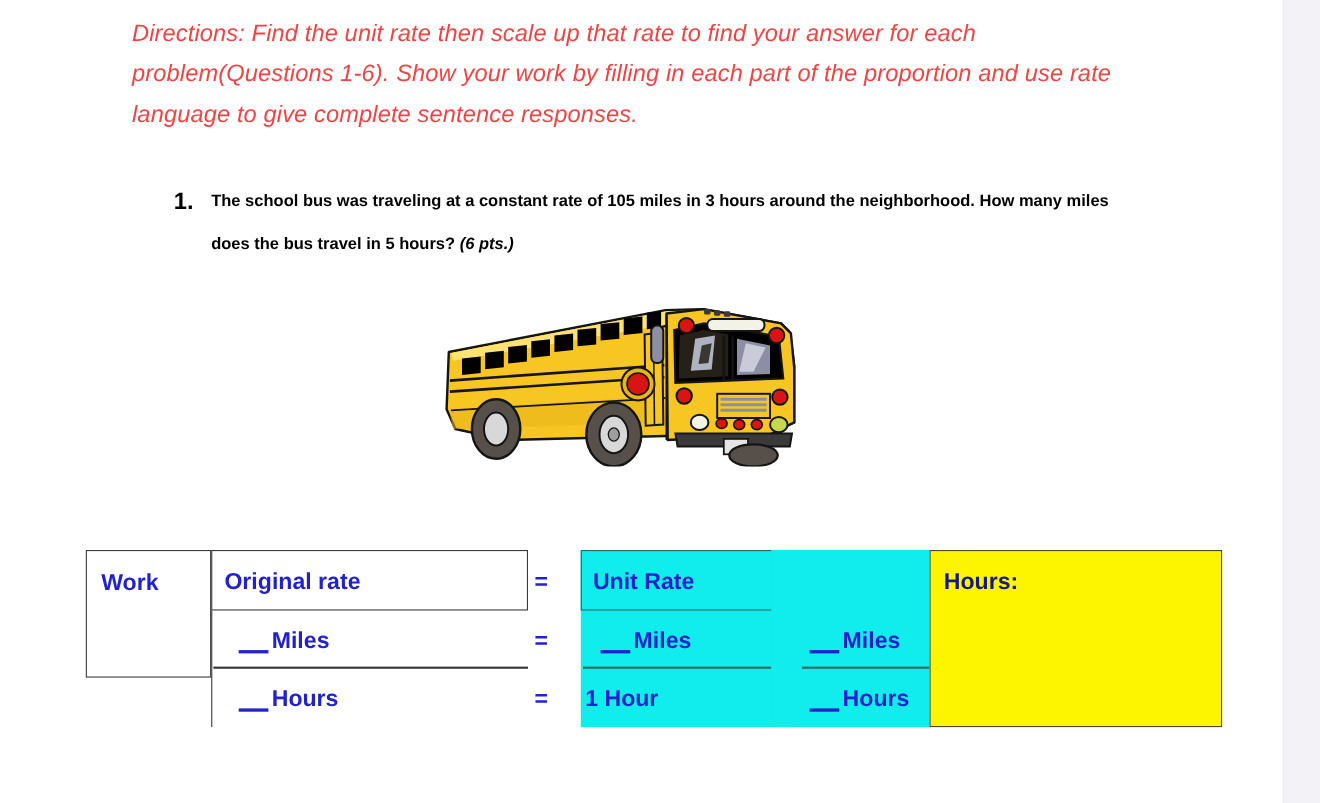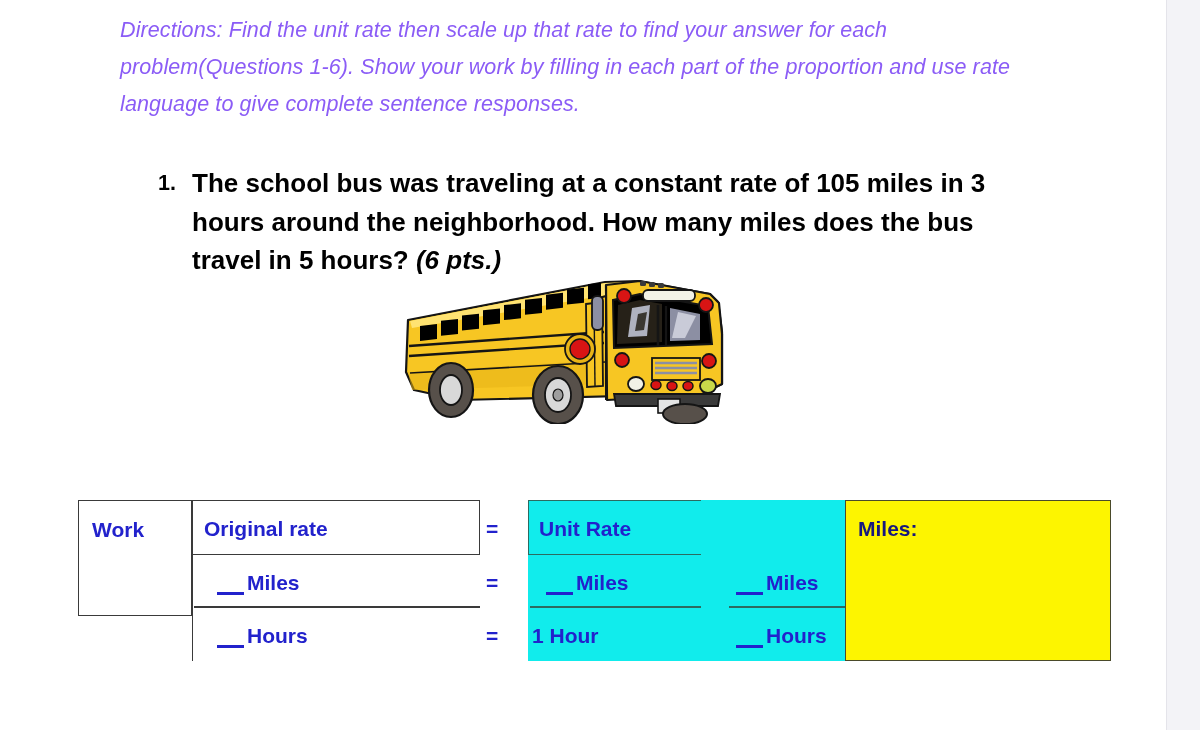--- a/index.html
+++ b/index.html
@@ -38,21 +38,21 @@
 
   
   #directions {
     position: absolute;
     left: 120px;
     top: 12px;
     width: 910px;
     font-style: italic;
     font-size: 21.5px;
     line-height: 37px;
-    color: #8b5cf6;
+    color: #ef4444;
     letter-spacing: 0.1px;
   }
 
   
   #question-block {
     position: absolute;
     left: 158px;
     top: 164px;
     width: 880px;
     display: flex;
@@ -60,21 +60,21 @@
   }
   #question-number {
     font-weight: bold;
     font-size: 21.5px;
     line-height: 38.5px;
     width: 34px;
     flex: 0 0 34px;
   }
   #question-text {
     font-weight: bold;
-    font-size: 26px;
+    font-size: 15px;
     line-height: 38.5px;
     width: 840px;
   }
   #question-points {
     font-style: italic;
     font-weight: bold;
   }
 
   
   #bus-figure {
@@ -456,17 +456,17 @@
       <div id="new-numer">
         <span class="tbl-cell-text"><span class="blank"></span><span>Miles</span></span>
       </div>
       <div id="new-fracbar"></div>
       <div id="new-denom">
         <span class="tbl-cell-text"><span class="blank"></span><span>Hours</span></span>
       </div>
     </div>
 
     <div id="answer-box">
-      <span id="answer-label">Miles:</span>
+      <span id="answer-label">Hours:</span>
     </div>
 
   </div>
 </div>
 
 </body></html>

